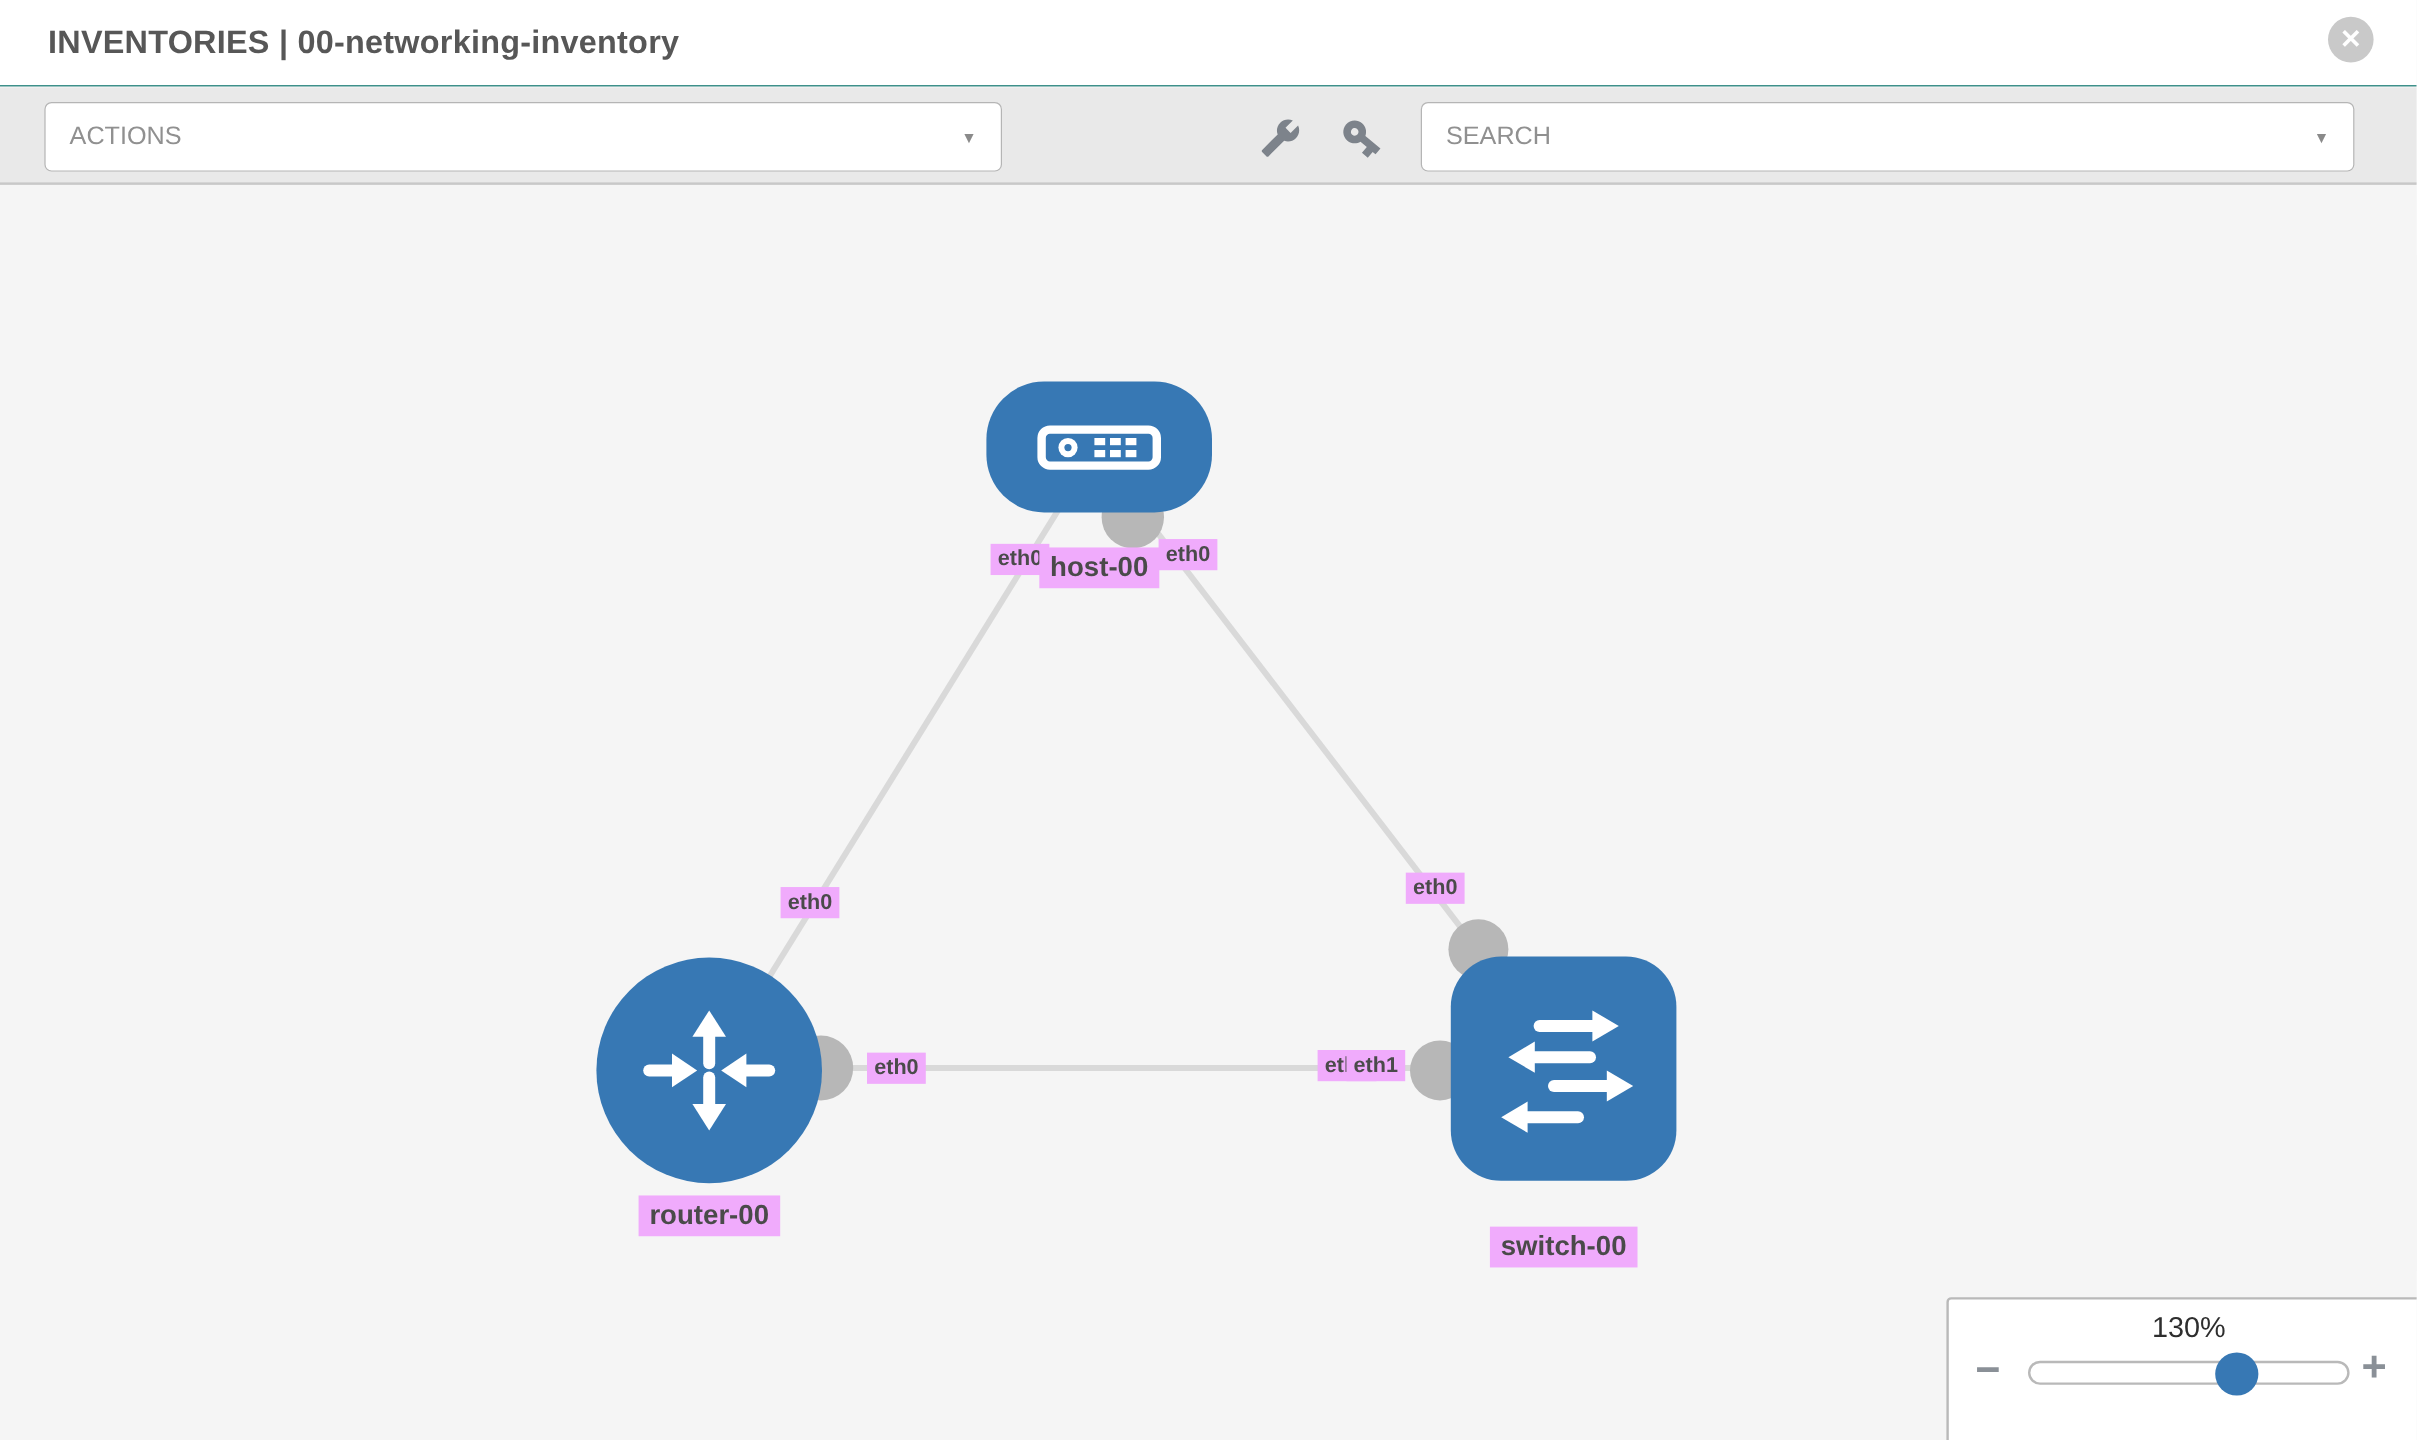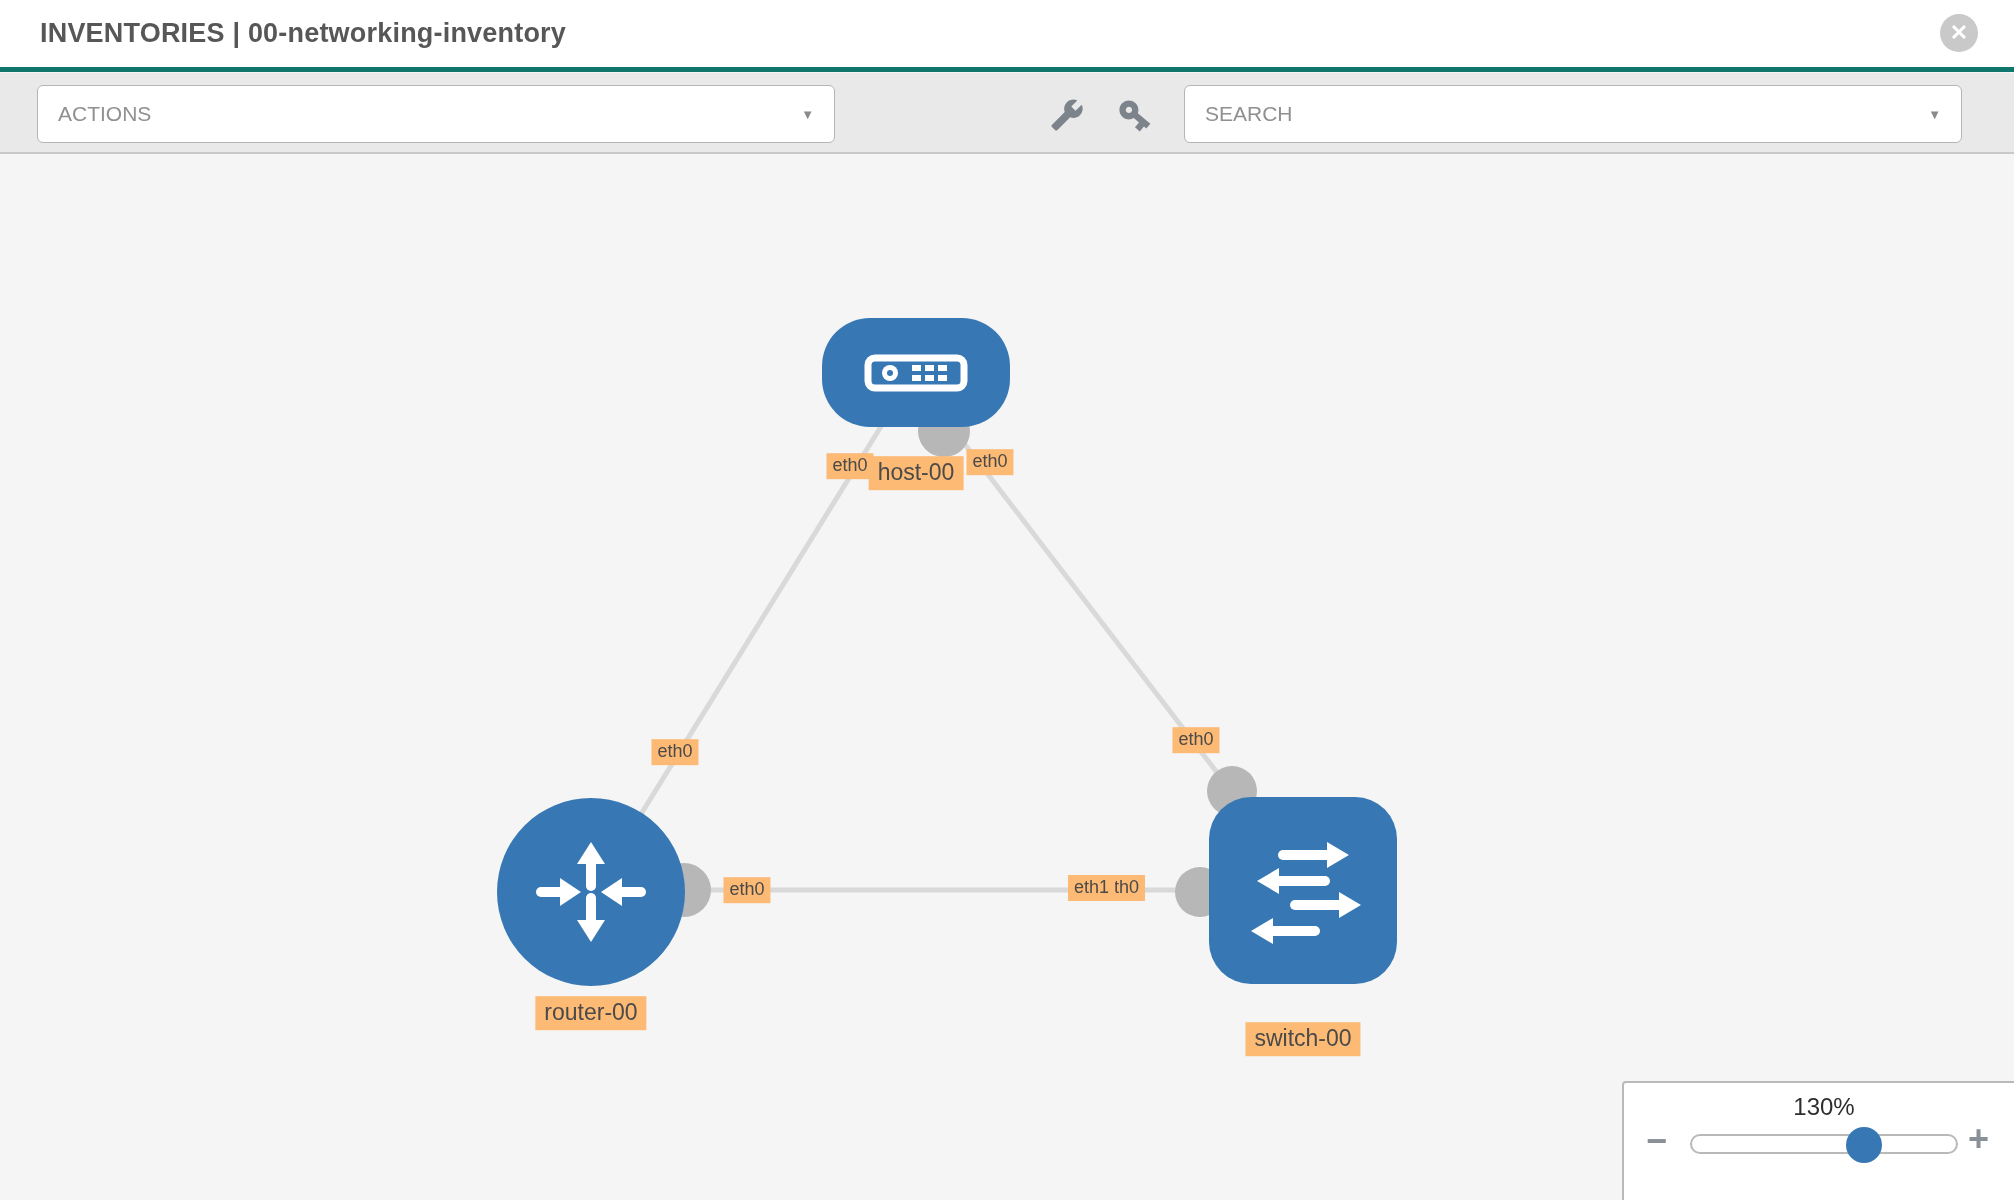--- a/index.html
+++ b/index.html
@@ -1,21 +1,21 @@
 <!DOCTYPE html>
 <html><head>
 <meta charset="utf-8">
 <style>
   html,body{margin:0;padding:0;background:#fff;}
   .page{position:relative;width:2014px;height:1200px;overflow:hidden;
         font-family:"Liberation Sans","DejaVu Sans",sans-serif;background:#f5f5f5;}
 
   
   .header{position:absolute;top:0;left:0;width:100%;height:72px;background:#ffffff;
-          border-bottom:5px solid #0f766e;display:flex;align-items:center;box-sizing:border-box;}
+          border-bottom:1px solid #0f766e;display:flex;align-items:center;box-sizing:border-box;}
   .page-title{margin:0 0 0 40px;font-size:27px;font-weight:bold;color:#575757;letter-spacing:.2px;}
   .close-btn{position:absolute;right:36px;top:14px;width:38px;height:38px;border-radius:50%;
              background:#c9c9c9;border:none;display:flex;align-items:center;justify-content:center;
              cursor:pointer;padding:0;}
   .close-btn span{color:#fff;font-size:22px;font-weight:bold;line-height:1;}
 
   
   .toolbar{position:absolute;top:73px;left:0;width:100%;height:81px;background:#e9e9e9;
            border-bottom:2px solid #c8c8c8;box-sizing:border-box;}
   .select{position:absolute;top:12px;height:58px;background:#fff;border:1px solid #b5b5b5;
@@ -38,21 +38,21 @@
   .port-host{left:918px;top:405px;width:52px;height:52px;}
   .port-router-right{left:657px;top:863px;width:54px;height:54px;}
   .port-switch-top{left:1207px;top:766px;width:50px;height:50px;}
   .port-switch-left{left:1175px;top:867px;width:50px;height:50px;}
 
   .node{position:absolute;background:#3778b4;display:flex;align-items:center;justify-content:center;cursor:pointer;}
   .node-host{left:822px;top:318px;width:188px;height:109px;border-radius:48px;}
   .node-router{left:497px;top:798px;width:188px;height:188px;border-radius:50%;}
   .node-switch{left:1209px;top:797px;width:188px;height:187px;border-radius:42px;}
 
-  .chip{position:absolute;background:#fdba74;color:#4a4a4a;white-space:nowrap;line-height:1.2;}
+  .chip{position:absolute;background:#f0abfc;color:#4a4a4a;white-space:nowrap;line-height:1.2;font-weight:bold;}
   .chip.centered{transform:translate(-50%,-50%);}
   .node-label{font-size:23px;padding:3px 9px;}
   .iface{font-size:18px;padding:2px 6px;}
 
   
   .zoom-panel{position:absolute;left:1622px;top:1081px;width:400px;height:130px;background:#fff;
               border:2px solid #b9b9b9;border-radius:4px;box-sizing:content-box;}
   .zoom-value{position:absolute;left:66px;top:10px;width:268px;text-align:center;
               font-size:24px;color:#2e2e2e;}
   .zoom-minus,.zoom-plus{position:absolute;background:none;border:none;color:#8a9097;
@@ -172,21 +172,21 @@
       </svg>
     </span>
   </div>
 
   <div class="chip iface centered" style="left:850px;top:466px;">eth0</div>
   <div class="chip iface centered" style="left:990px;top:462px;">eth0</div>
   <div class="chip iface centered" style="left:675px;top:752px;">eth0</div>
   <div class="chip iface centered" style="left:1196px;top:740px;">eth0</div>
   <div class="chip iface centered" style="left:747px;top:890px;">eth0</div>
   <div class="chip iface" style="left:1098px;top:875px;">eth0</div>
-  <div class="chip iface" style="left:1068px;top:875px;">eth1</div>
+  <div class="chip iface" style="left:1122px;top:875px;">eth1</div>
 
   <div class="chip node-label centered" style="left:916px;top:457px;margin-top:16px;">host-00</div>
   <div class="chip node-label centered" style="left:591px;top:1013px;">router-00</div>
   <div class="chip node-label centered" style="left:1303px;top:1039px;">switch-00</div>
 
   <div class="zoom-panel">
     <div class="zoom-value">130%</div>
     <button class="zoom-minus">
       <span>−</span>
     </button>

